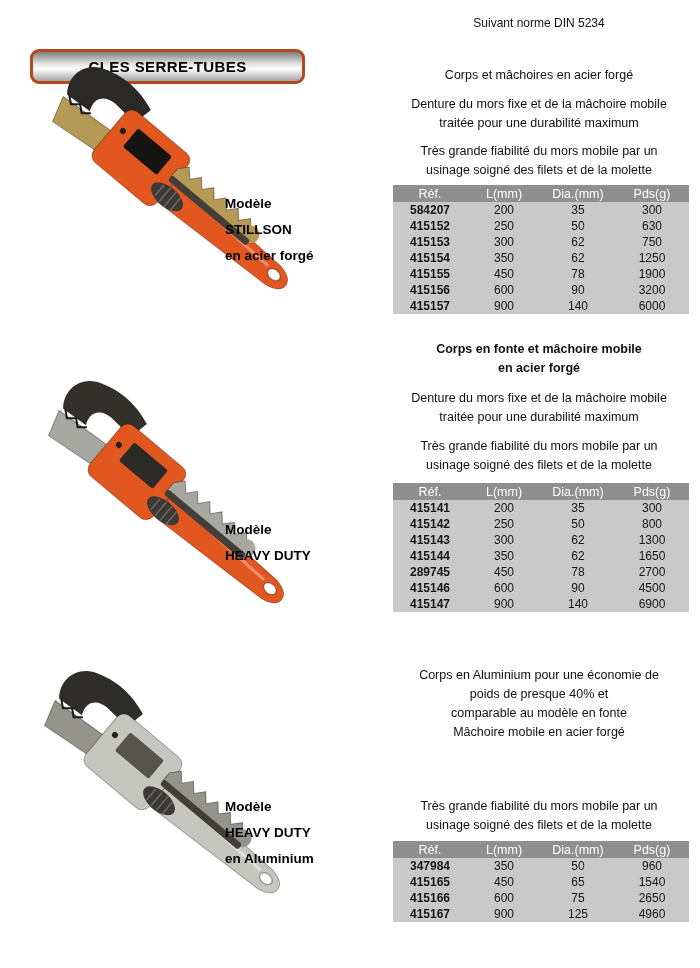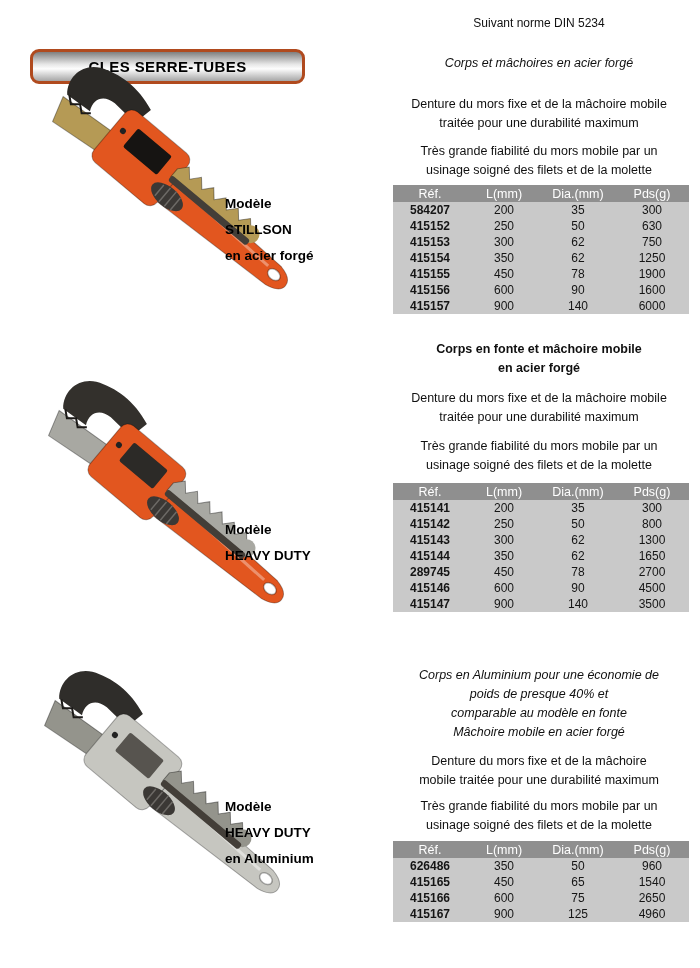--- a/index.html
+++ b/index.html
@@ -79,21 +79,21 @@
         <ellipse cx="150" cy="142" rx="19" ry="10" fill="#3b3835"></ellipse>
         <path d="M140,135 v14 M147,133 v18 M154,132 v19 M161,134 v16" stroke="#6d6a66" stroke-width="1.5" fill="none"></path>
         <ellipse cx="282" cy="133" rx="7" ry="5" fill="#ffffff" stroke="rgba(0,0,0,0.3)" stroke-width="1.5"></ellipse>
       </g>
     </svg>
   </figure>
   <div class="model-label" style="top:191px;">Modèle
 STILLSON
 en acier forgé</div>
 
-  <p class="desc" style="top:54px;font-style:italic;">Corps et mâchoires en acier forgé</p>
+  <p class="desc" style="top:66px;">Corps et mâchoires en acier forgé</p>
   <p class="desc" style="top:95px;">Denture du mors fixe et de la mâchoire mobile
 traitée pour une durabilité maximum</p>
   <p class="desc" style="top:142px;">Très grande fiabilité du mors mobile par un
 usinage soigné des filets et de la molette</p>
 
   <table class="cat-table" style="top:185px;">
     <thead>
       <tr>
         <th>Réf.</th>
         <th>L(mm)</th>
@@ -129,21 +129,21 @@
         <tr>
           <td class="ref">415155</td>
           <td>450</td>
           <td>78</td>
           <td>1900</td>
         </tr>
         <tr>
           <td class="ref">415156</td>
           <td>600</td>
           <td>90</td>
-          <td>1600</td>
+          <td>3200</td>
         </tr>
         <tr>
           <td class="ref">415157</td>
           <td>900</td>
           <td>140</td>
           <td>6000</td>
         </tr>
       </tbody>
   </table>
 
@@ -220,21 +220,21 @@
         <tr>
           <td class="ref">415146</td>
           <td>600</td>
           <td>90</td>
           <td>4500</td>
         </tr>
         <tr>
           <td class="ref">415147</td>
           <td>900</td>
           <td>140</td>
-          <td>3500</td>
+          <td>6900</td>
         </tr>
       </tbody>
   </table>
 
   <figure class="wrench-fig" style="left: 18px; top: 662px; --body: #c6c6c0; --jaw: #2f2d2a; --rack: #94948c; --window: #57544f;">
     <svg viewBox="0 0 310 272" width="310" height="272">
       <g transform="rotate(40 150 128)">
         <path d="M6,132 L84,126 L90,150 L14,158 Z" fill="var(--rack,#94948c)" stroke="rgba(0,0,0,0.35)" stroke-width="1"></path>
         <path d="M16,86 C0,94 -4,114 8,128 L36,126 C30,114 36,104 50,104 L78,106 L82,86 C58,76 34,78 16,86 Z" fill="var(--jaw,#2f2d2a)"></path>
         <path d="M10,127 l7,6 7,-6 7,6 7,-6" fill="none" stroke="#1c1a18" stroke-width="2"></path>
@@ -249,41 +249,39 @@
         <ellipse cx="150" cy="142" rx="19" ry="10" fill="#3b3835"></ellipse>
         <path d="M140,135 v14 M147,133 v18 M154,132 v19 M161,134 v16" stroke="#6d6a66" stroke-width="1.5" fill="none"></path>
         <ellipse cx="282" cy="133" rx="7" ry="5" fill="#ffffff" stroke="rgba(0,0,0,0.3)" stroke-width="1.5"></ellipse>
       </g>
     </svg>
   </figure>
   <div class="model-label" style="top:794px;">Modèle
 HEAVY DUTY
 en Aluminium</div>
 
-  <p class="desc" style="top:666px;font-style:italic;">Corps en Aluminium pour une économie de
+  <p class="desc" style="top:666px;">Corps en Aluminium pour une économie de
 poids de presque 40% et
 comparable au modèle en fonte
 Mâchoire mobile en acier forgé</p>
-  <p class="desc" style="top:752px;">Denture du mors fixe et de la mâchoire
-mobile traitée pour une durabilité maximum</p>
   <p class="desc" style="top:797px;">Très grande fiabilité du mors mobile par un
 usinage soigné des filets et de la molette</p>
 
   <table class="cat-table" style="top:841px;">
     <thead>
       <tr>
         <th>Réf.</th>
         <th>L(mm)</th>
         <th>Dia.(mm)</th>
         <th>Pds(g)</th>
       </tr>
     </thead>
     <tbody>
         <tr>
-          <td class="ref">626486</td>
+          <td class="ref">347984</td>
           <td>350</td>
           <td>50</td>
           <td>960</td>
         </tr>
         <tr>
           <td class="ref">415165</td>
           <td>450</td>
           <td>65</td>
           <td>1540</td>
         </tr>

